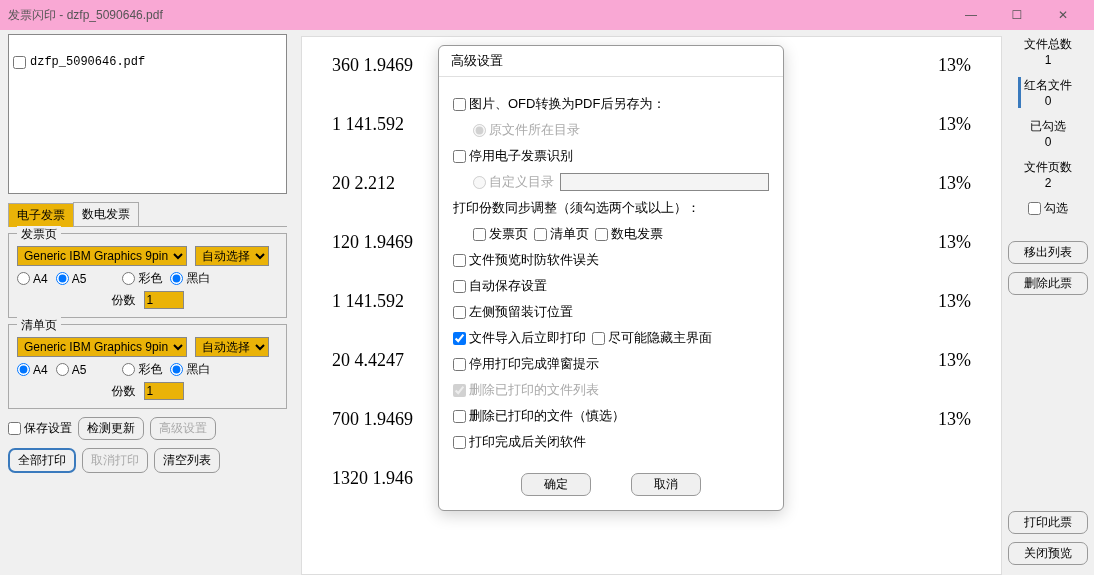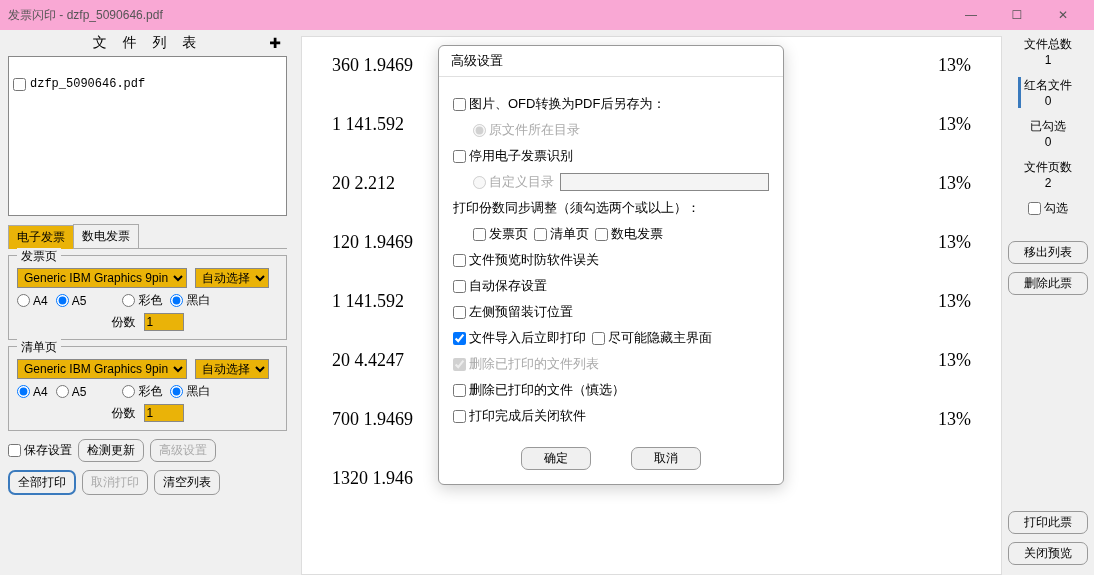--- a/index.html
+++ b/index.html
@@ -50,24 +50,20 @@
 
 <div class="titlebar">
   <span class="title">发票闪印 - dzfp_5090646.pdf</span>
   <span class="winbtn">—</span>
   <span class="winbtn">☐</span>
   <span class="winbtn">✕</span>
 </div>
 
 <div class="main">
   <div class="left">
-    <div class="file-list-header">
-      <span>文 件 列 表</span>
-      <span class="plus">✚</span>
-    </div>
     <div class="filebox">
       <div class="file-item">
         <input type="checkbox" style="">
         <span>dzfp_5090646.pdf</span>
       </div>
     </div>
     <div class="tabs">
       <div class="tab active">电子发票</div>
       <div class="tab">数电发票</div>
     </div>
@@ -288,20 +284,26 @@
       <label>
           <input type="checkbox" checked="" style="">
           <span>文件导入后立即打印</span>
         </label>
       <label>
           <input type="checkbox" style="">
           <span>尽可能隐藏主界面</span>
         </label>
     </div>
     <div class="mrow">
+        <label>
+          <input type="checkbox" style="">
+          <span>停用打印完成弹窗提示</span>
+        </label>
+      </div>
+    <div class="mrow">
         <label class="disabled">
           <input type="checkbox" disabled="" checked="" style="">
           <span>删除已打印的文件列表</span>
         </label>
       </div>
     <div class="mrow">
         <label>
           <input type="checkbox" style="">
           <span>删除已打印的文件（慎选）</span>
         </label>

